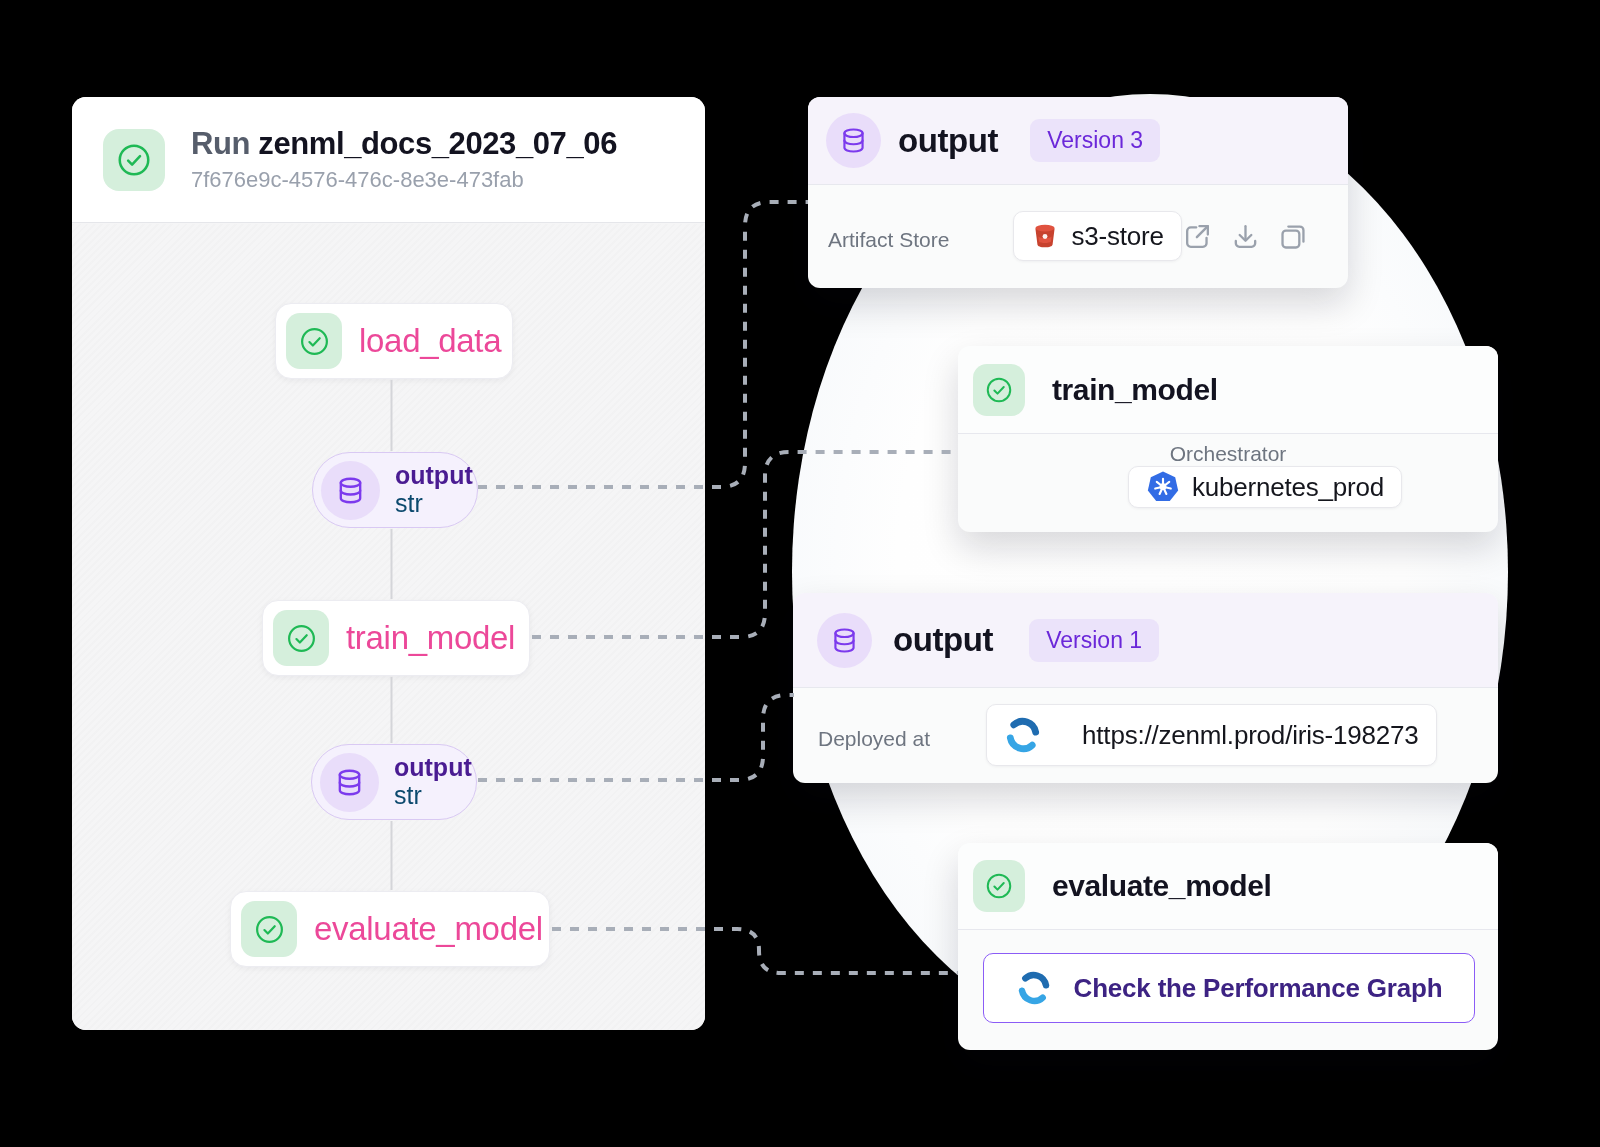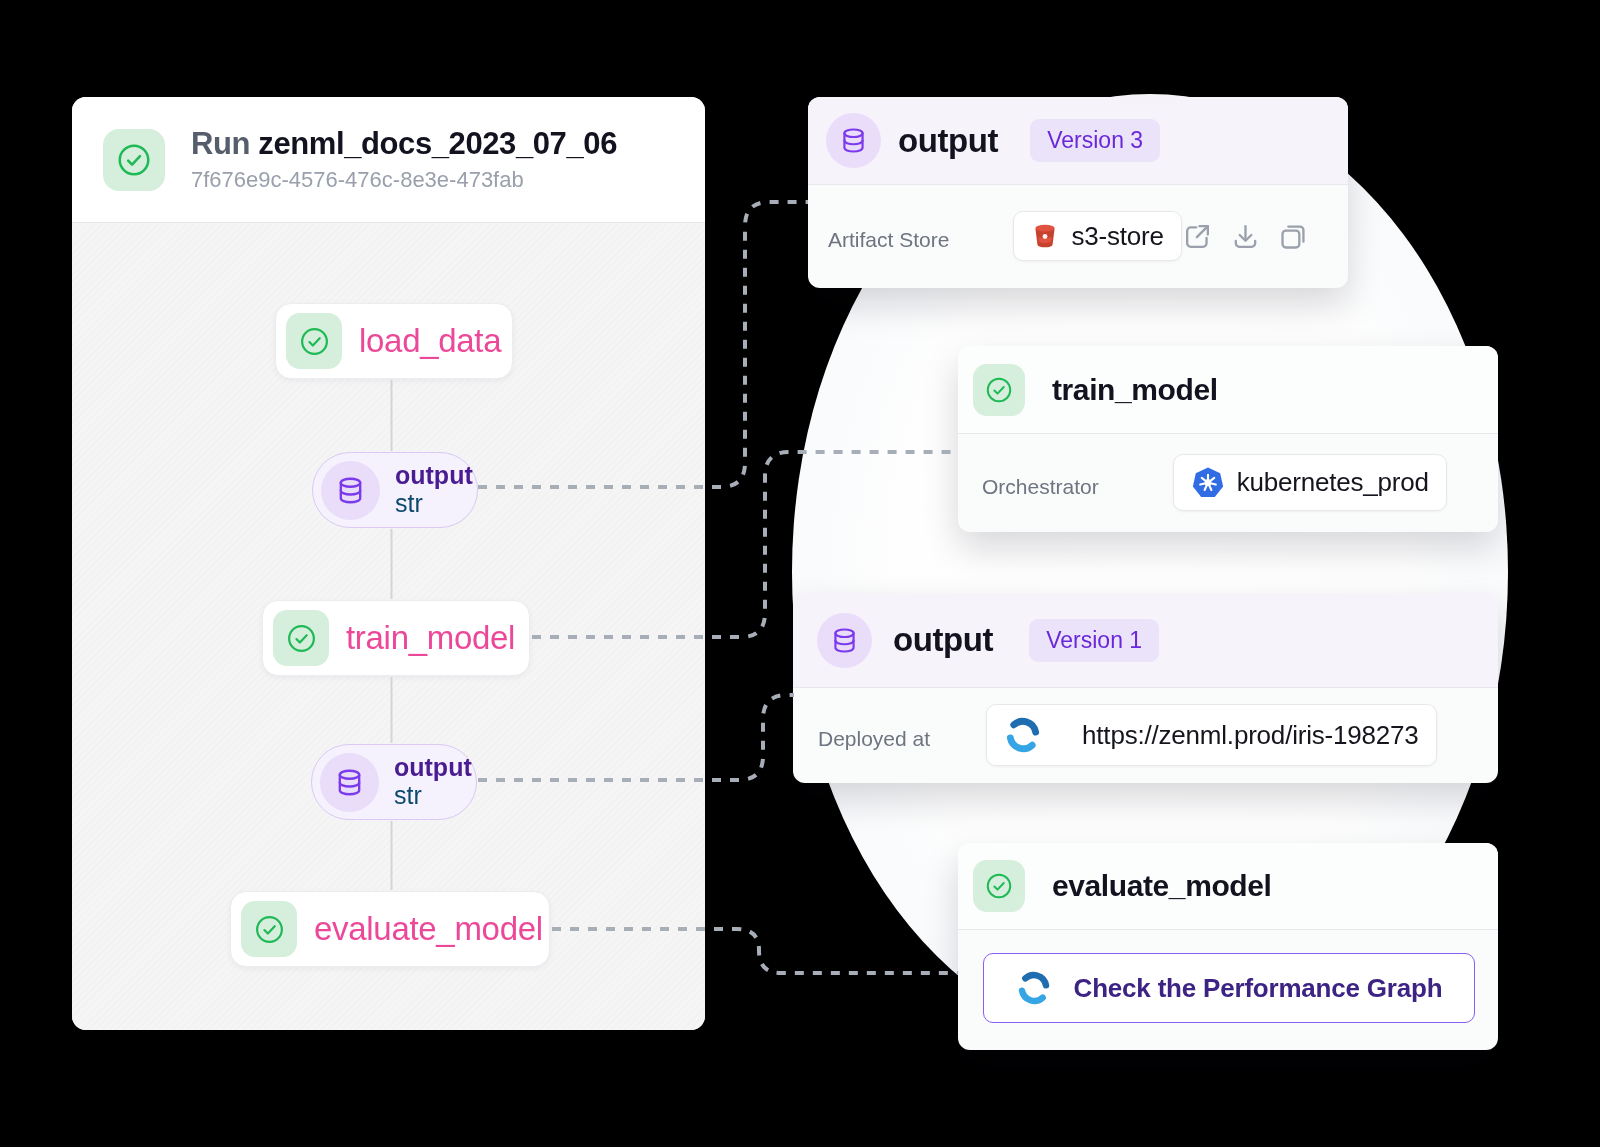--- a/index.html
+++ b/index.html
@@ -67,22 +67,22 @@
   .action-group{margin-left:auto;display:flex;align-items:center;gap:17px;}
 
   
   .card-v3{left:808px;top:97px;width:540px;height:191px;}
   .card-v3 .card-header{height:88px;padding-left:18px;gap:17px;}
   .card-v3 .card-body{height:102px;padding:0 45px 0 20px;}
   .card-v3 .chip{height:50px;margin-left:64px;}
 
   .card-train{left:958px;top:346px;width:540px;height:186px;}
   .card-train .card-header{height:88px;padding-left:15px;gap:27px;}
-  .card-train .card-body{height:97px;padding:0 24px;}
-  .card-train .chip{height:57px;margin-left:74px;}
+  .card-train .card-body{height:97px;padding:0 24px;flex-direction:column;}
+  .card-train .chip{height:42px;margin-left:74px;}
 
   .card-v1{left:793px;top:593px;width:705px;height:190px;}
   .card-v1 .card-header{height:95px;padding-left:24px;gap:21px;}
   .card-v1 .card-body{height:94px;padding:0 25px;}
   .card-v1 .chip{height:62px;margin-left:56px;gap:40px;}
 
   .card-eval{left:958px;top:843px;width:540px;height:207px;}
   .card-eval .card-header{height:87px;padding-left:15px;gap:27px;}
   .card-eval .card-body{height:119px;padding:23px 23px 0 25px;align-items:flex-start;}
   .action-button{width:100%;height:70px;background:#fff;border:1.6px solid #8b5cf6;border-radius:10px;

